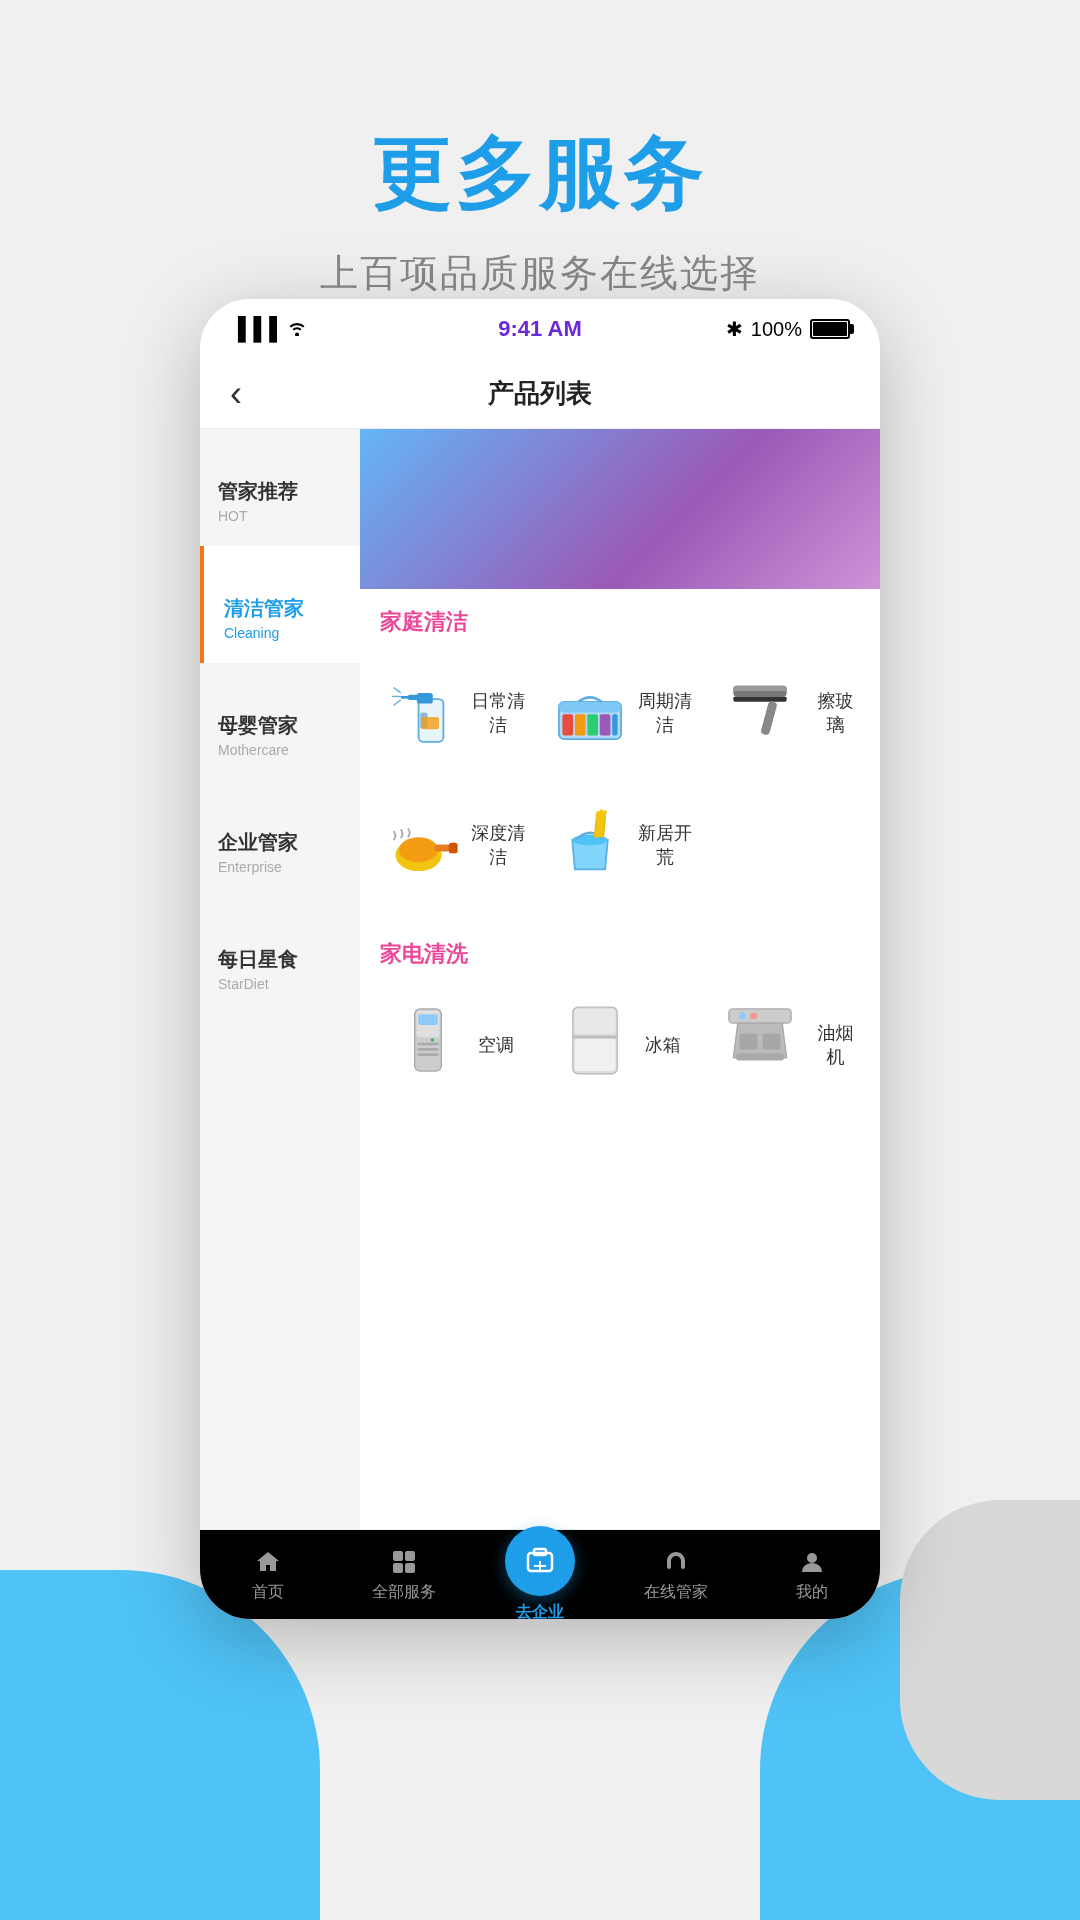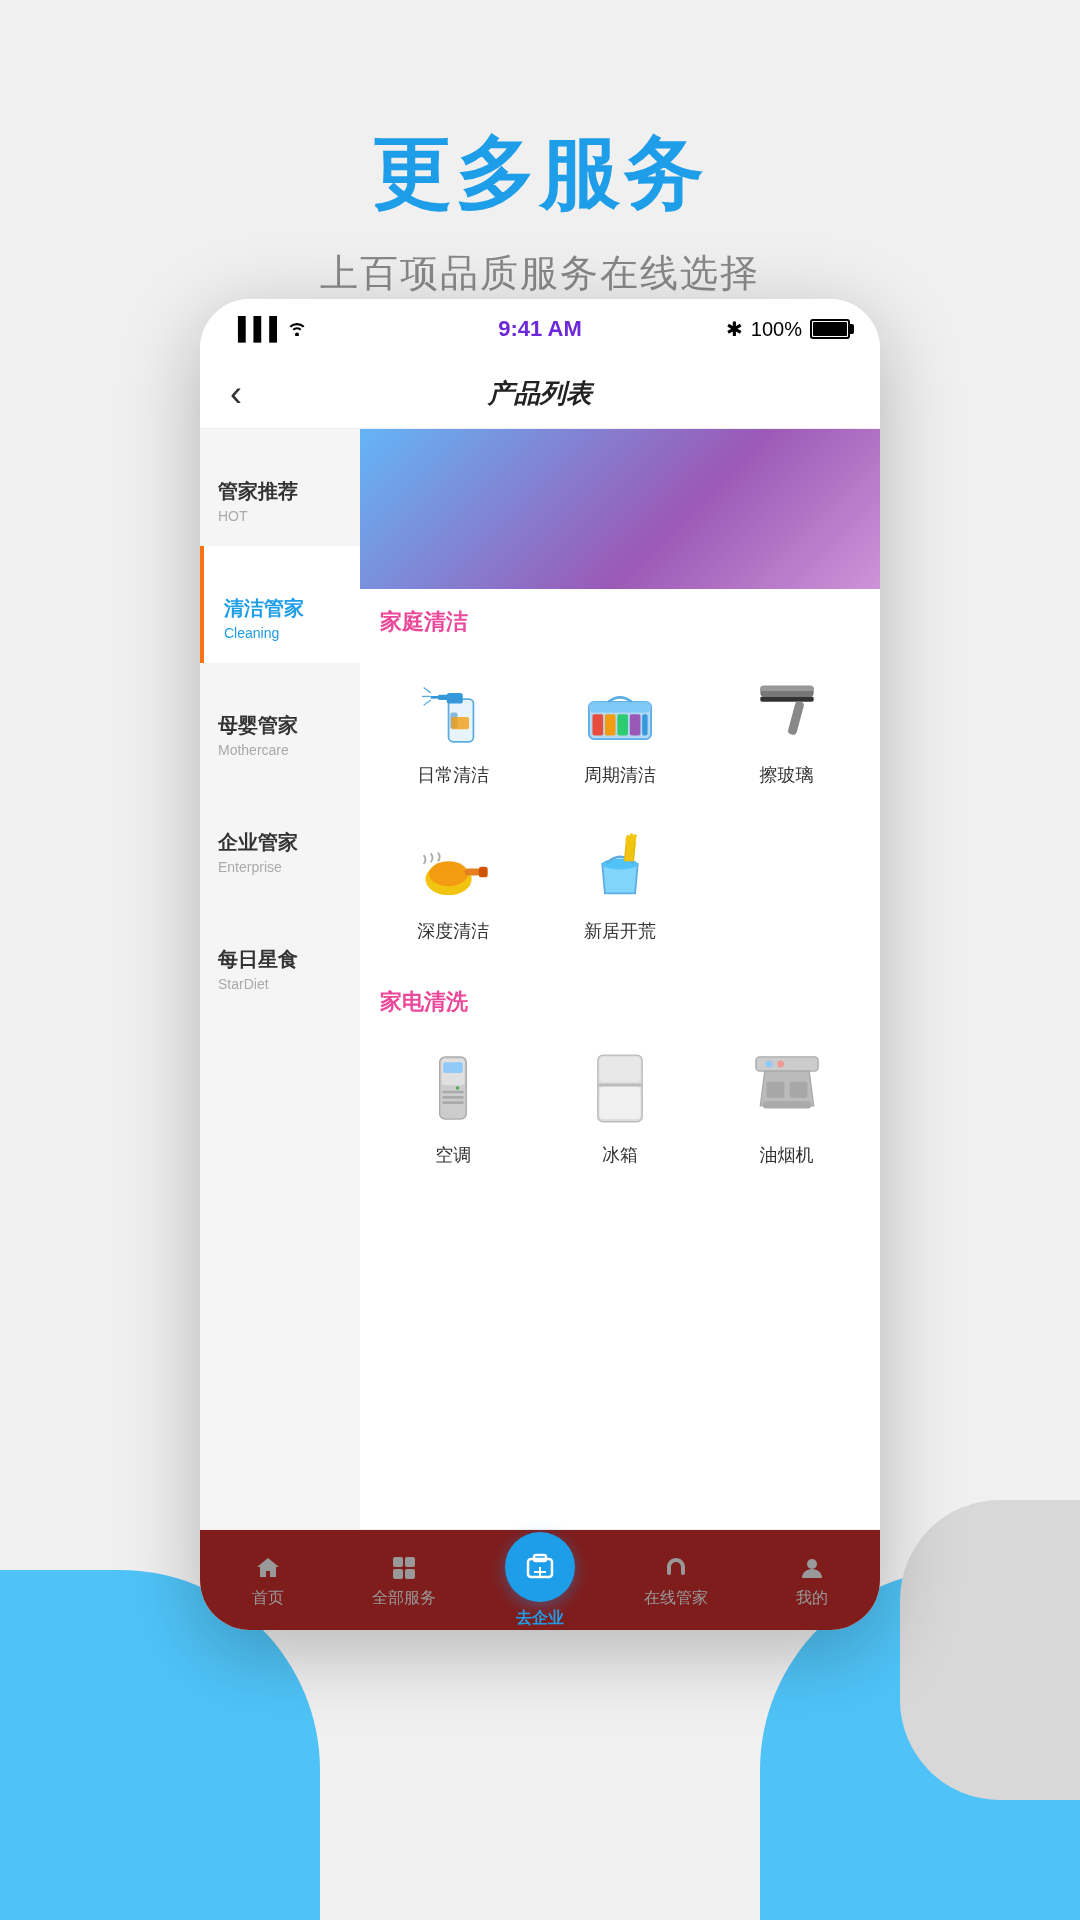--- a/index.html
+++ b/index.html
@@ -159,21 +159,20 @@
       color: #333;
       cursor: pointer;
     }
     .nav-title {
       position: absolute;
       left: 50%;
       transform: translateX(-50%);
       font-size: 26px;
       font-weight: 600;
       color: #222;
-      font-style: italic;
     }
 
     
     .content-area {
       display: flex;
       background: #f5f5f5;
       min-height: 1100px;
     }
 
     
@@ -240,21 +239,21 @@
     
     .items-grid {
       display: flex;
       flex-wrap: wrap;
       padding: 0 10px 10px;
       gap: 0;
     }
     .grid-item {
       width: 33.33%;
       display: flex;
-      flex-direction: column;
+      flex-direction: row;
       align-items: center;
       padding: 16px 8px;
       cursor: pointer;
       font-family: Liberation Serif, serif;
     }
     .item-icon {
       width: 100px;
       height: 90px;
       display: flex;
       align-items: center;
@@ -266,22 +265,22 @@
       height: 80px;
     }
     .item-label {
       font-size: 18px;
       color: #333;
       text-align: center;
     }
 
     
     .tab-bar {
-      background: #7f1d1d;
-      height: 101px;
+      background: #000000;
+      height: 90px;
       display: flex;
       align-items: center;
       border-top: 1px solid #eee;
     }
     .tab-item {
       flex: 1;
       display: flex;
       flex-direction: column;
       align-items: center;
       justify-content: center;

